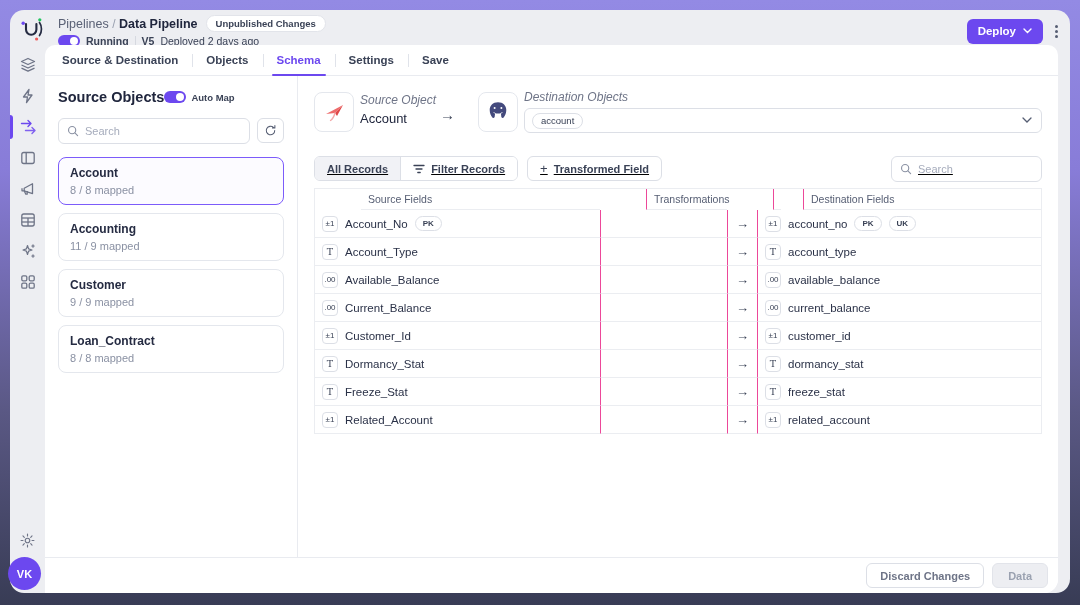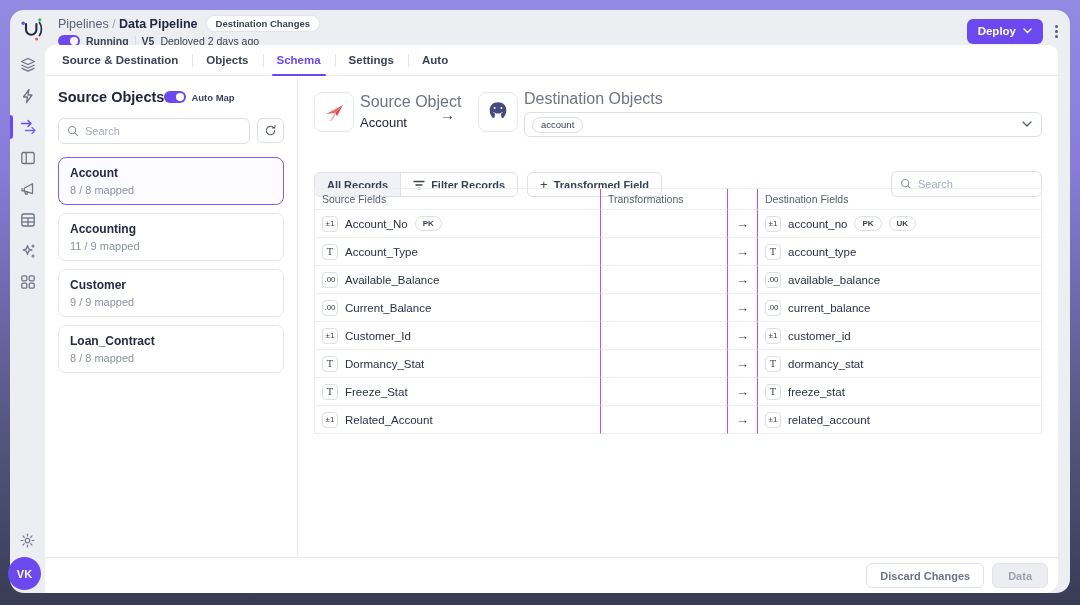--- a/index.html
+++ b/index.html
@@ -61,43 +61,43 @@
   .obj-item.selected { border:1.5px solid var(--selected); background:#FCFBFF; }
   .obj-name { font-size:12px; font-weight:600; color:#252B42; }
   .obj-sub { font-size:11px; color:#8A91A3; margin-top:4px; }
 
   
   .main { position:absolute; left:269px; top:31px; right:16px; bottom:36px; }
   .iconbox { position:absolute; top:16px; width:40px; height:40px; border:1px solid #E4E7ED; border-radius:8px; background:#fff; display:flex; align-items:center; justify-content:center; }
   .src-box { left:0; }
   .dst-box { left:164px; }
   .src-labels { position:absolute; left:46px; top:17px; }
-  .lbl-sm { font-size:16px; color:#6E7487; }
+  .lbl-sm { font-size:12px; color:#6E7487;font-style:italic; }
   .lbl-lg { font-size:13px; color:#20263D; margin-top:4px; }
   .big-arrow { position:absolute; left:126px; top:30px; font-size:15px; color:#3A4256; }
   .dst-area { position:absolute; left:210px; top:14px; right:0; }
   .dst-select { margin-top:4px; height:25px; border:1px solid #DCDFE6; border-radius:6px; display:flex; align-items:center; justify-content:space-between; padding:0 9px 0 7px; background:#fff; }
   .tag-pill { border:1px solid #DCDFE6; border-radius:10px; padding:1.5px 8px; font-size:9.5px; color:#3A4256; background:#fff; }
 
-  .toolbar { position:absolute; top:96px; left:0; right:0; height:25px; display:flex; align-items:flex-end; }
+  .toolbar { position:absolute; top:80px; left:0; right:0; height:25px; display:flex; align-items:center;text-decoration:underline; }
   .seg { display:flex; height:25px; border:1px solid #DCDFE6; border-radius:6px; overflow:hidden; background:#fff; }
   .seg-btn { border:none; background:#fff; padding:0 12px; font-size:11px; font-weight:700; color:#3A4256; display:flex; align-items:center; gap:6px; font-family:inherit; }
   .seg-btn.active { background:#F1F2F6; }
   .seg-btn + .seg-btn { border-left:1px solid #DCDFE6; }
   .tf-btn { margin-left:9px; height:25px; border:1px solid #DCDFE6; border-radius:6px; background:#fff; padding:0 12px; font-size:11px; font-weight:700; color:#3A4256; display:flex; align-items:center; gap:6px; font-family:inherit; }
   .tf-plus { font-size:13px; font-weight:400; color:#3A4256; }
   .toolbar .search-box { flex:none; width:151px; margin-left:auto; }
 
   
   .ftable { position:absolute; top:112px; left:0; width:728px; border:1px solid #EBEDF1; border-bottom:none; }
   .thead, .trow { display:grid; grid-template-columns:285px 127px 30px 1fr; align-items:stretch; }
   .thead { height:21px; }
   .thead > div, .trow > div { display:flex; align-items:center; border-bottom:1px solid #EBEDF1; }
   .thead > div:nth-child(n+2), .trow > div:nth-child(n+2) { border-left:1px solid #ec4899; }
-  .th { font-size:10.5px; color:#565E73; padding-left:7px; }
+  .th { font-size:10.5px; color:#565E73; padding-left:7px;margin-left:46px; }
   .trow { height:28px; }
   .cell { gap:7px; padding-left:7px; }
   .type-badge { width:16px; height:16px; border:1px solid #DCDFE6; border-radius:4px; font-size:8px; color:#3A4256; display:flex; align-items:center; justify-content:center; flex:none; background:#fff; }
   .type-badge.serif { font-family:"DejaVu Serif", serif; font-size:9.5px; }
   .fname { font-size:11.5px; color:#2A3147; }
   .pill { height:15px; padding:0 7px; border:1px solid #DCDFE6; border-radius:8px; font-size:8px; font-weight:700; color:#3A4256; display:flex; align-items:center; background:#fff; }
   .arrow-cell { justify-content:center; color:#3A4256; font-size:13px; }
 
   
   .cfooter { position:absolute; left:0; right:0; bottom:0; height:36px; background:#fff; border-top:1px solid #E9EBF0; display:flex; align-items:center; justify-content:flex-end; gap:8px; padding-right:10px; }
@@ -118,21 +118,21 @@
   </svg>
 
   <div class="header">
     <div class="hdr-left">
       <div class="hdr-row1">
         <div class="crumb">
           <span>Pipelines</span>
           <span class="crumb-sep">/</span>
           <b>Data Pipeline</b>
         </div>
-        <span class="badge">Destination Changes</span>
+        <span class="badge">Unpublished Changes</span>
       </div>
       <div class="hdr-row2">
         <span class="toggle"></span>
         <span style="font-weight:600">Running</span>
         <span class="vdiv"></span>
         <span class="version">V5</span>
         <span>Deployed 2 days ago</span>
       </div>
     </div>
     <div class="hdr-right">
@@ -213,21 +213,21 @@
   </div>
   <div class="avatar">VK</div>
 
   <div class="card">
 
     <div class="tabs" id="tabs">
         <div class="tab">Source &amp; Destination</div>
         <div class="tab">Objects</div>
         <div class="tab active">Schema</div>
         <div class="tab">Settings</div>
-        <div class="tab">Auto</div>
+        <div class="tab">Save</div>
       </div>
 
     <div class="panel">
       <div class="panel-head">
         <div class="panel-title">Source Objects</div>
         <div class="automap">
           <span class="toggle"></span>
           <span>Auto Map</span>
         </div>
       </div>

